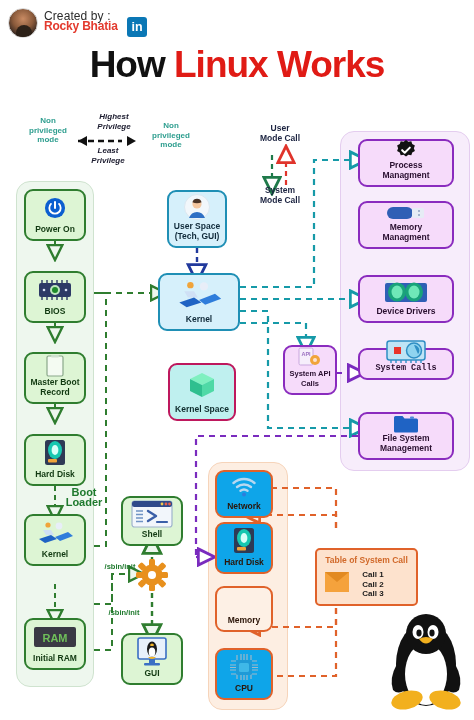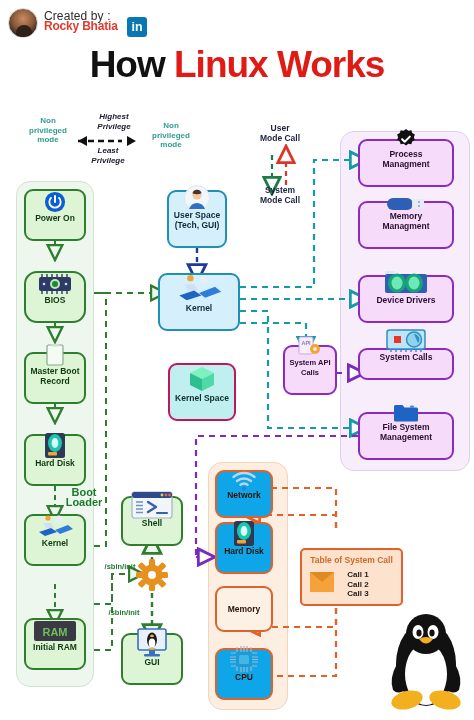--- a/index.html
+++ b/index.html
@@ -52,21 +52,21 @@
 
   
   .panel { position:absolute; border-radius:14px; }
   .panel-green { background:#eef7ee; border:1px solid #cfe3cf; }
   .panel-purple { background:#f7edfb; border:1px solid #e4cdef; }
   .panel-orange { background:#fdeee2; border:1px solid #f6d4ba; }
 
   
   .node { position:absolute; border-radius:9px; display:flex; flex-direction:column;
           align-items:center; justify-content:flex-end; text-align:center; }
-  .node .cap { font-size:8.5px; font-weight:bold; line-height:9.5px; padding-bottom:16px; }
+  .node .cap { font-size:8.5px; font-weight:bold; line-height:9.5px; padding-bottom:5px; }
   .node .ico { flex:1; display:flex; align-items:center; justify-content:center; width:100%; }
 
   .n-green { background:#ddf5d4; border:2px solid #2f7d2f; }
   .n-green .cap { color:#123a12; }
   .n-blue { background:#d6f0fb; border:2px solid #1f8fb5; }
   .n-blue .cap { color:#102a3a; }
   .n-cyan { background:#bff0ef; border:2px solid #be185d; }
   .n-cyan .cap { color:#0f2d2d; }
   .n-purple { background:#f6dbfa; border:2px solid #8a2bbe; }
   .n-purple .cap { color:#2a1030; }
@@ -221,21 +221,21 @@
     <div class="ico">
       <svg width="22" height="22" viewBox="0 0 24 24">
           <circle cx="12" cy="12" r="11" fill="#0b5fd0"></circle>
           <path d="M12 5.5 L12 12" stroke="#fff" stroke-width="2.2" stroke-linecap="round"></path>
           <path d="M7.6 7.6 a6.2 6.2 0 1 0 8.8 0" stroke="#fff" stroke-width="2" fill="none" stroke-linecap="round"></path>
         </svg>
     </div>
     <div class="cap">Power On</div>
   </div>
 
-  <div class="node n-green" style="left:24px; top:271px; width:62px; height:52px;border-radius:13px;">
+  <div class="node n-green" style="left:24px; top:271px; width:62px; height:52px;">
     <div class="ico">
       <svg width="38" height="24" viewBox="0 0 38 24">
         <g stroke="#2d3a66" stroke-width="1.4">
           <path d="M6 2 v3 M11 2 v3 M16 2 v3 M21 2 v3 M26 2 v3 M31 2 v3 M6 19 v3 M11 19 v3 M16 19 v3 M21 19 v3 M26 19 v3 M31 19 v3"></path>
         </g>
         <rect x="3" y="5" width="32" height="14" rx="2" fill="#2d3a66"></rect>
         <circle cx="19" cy="12" r="5" fill="#bfe6c0"></circle>
           <circle cx="19" cy="12" r="3" fill="#1f8a2b"></circle>
         <circle cx="8" cy="12" r="1.3" fill="#d8e0f5"></circle>
           <circle cx="30" cy="12" r="1.3" fill="#d8e0f5"></circle>
@@ -428,21 +428,21 @@
         <ellipse cx="14" cy="13" rx="9" ry="9.5" fill="#19a37a"></ellipse>
           <ellipse cx="14" cy="13" rx="5.5" ry="6.5" fill="#6fe8b8"></ellipse>
         <ellipse cx="31" cy="13" rx="9" ry="9.5" fill="#19a37a"></ellipse>
           <ellipse cx="31" cy="13" rx="5.5" ry="6.5" fill="#6fe8b8"></ellipse>
         <rect x="2" y="1" width="10" height="3" fill="#dfe7f2"></rect>
         </svg>
     </div>
     <div class="cap">Device Drivers</div>
   </div>
 
-  <div class="node n-purple" style="left:358px; top:348px; width:96px; height:32px;">
+  <div class="node n-purple" style="left:358px; top:348px; width:96px; height:32px;font-family:Liberation Mono, monospace;">
     <div class="ico">
       <svg width="46" height="26" viewBox="0 0 46 26">
           <rect x="4" y="3" width="38" height="19" rx="2.5" fill="#bfe4f5" stroke="#2f8fc4" stroke-width="1.5"></rect>
         <rect x="11" y="9" width="7" height="7" fill="#e8342b"></rect>
         <circle cx="31" cy="12.5" r="7.5" fill="#8fd4ef" stroke="#2f8fc4" stroke-width="1.5"></circle>
         <path d="M31 7 a5.5 5.5 0 0 1 4 9 Z" fill="#2f8fc4"></path>
         <g stroke="#2f8fc4" stroke-width="1.4">
             <path d="M8 22 v3 M13 22 v3 M18 22 v3 M23 22 v3 M28 22 v3 M33 22 v3 M38 22 v3"></path>
           </g>
         </svg>
@@ -500,21 +500,21 @@
           <path d="M8 2 v5 M12 1 v6 M15 1 v6 M18 1 v6 M22 2 v5 M8 26 v-5 M12 27 v-6 M15 27 v-6 M18 27 v-6 M22 26 v-5
                    M2 8 h5 M1 12 h6 M1 14.5 h6 M1 17 h6 M2 21 h5 M28 8 h-5 M29 12 h-6 M29 14.5 h-6 M29 17 h-6 M28 21 h-5"></path>
         </g>
         <rect x="7" y="7" width="16" height="15" rx="2" fill="#1f9ad6"></rect>
         <rect x="10" y="10" width="10" height="9" rx="1.5" fill="#3fb8e8"></rect>
       </svg>
     </div>
     <div class="cap">CPU</div>
   </div>
 
-  <div class="tsc" style="left:300px; top:548px; width:103px; height:58px;">
+  <div class="tsc" style="left:315px; top:548px; width:103px; height:58px;">
     <div class="tsc-title">Table of System Call</div>
     <div class="tsc-env"></div>
     <div class="tsc-list">
       <span>Call 1</span><br>
       <span>Call 2</span><br>
       <span>Call 3</span>
     </div>
   </div>
 
   <div style="position:absolute; left:383px; top:612px; width:86px; height:100px;">

